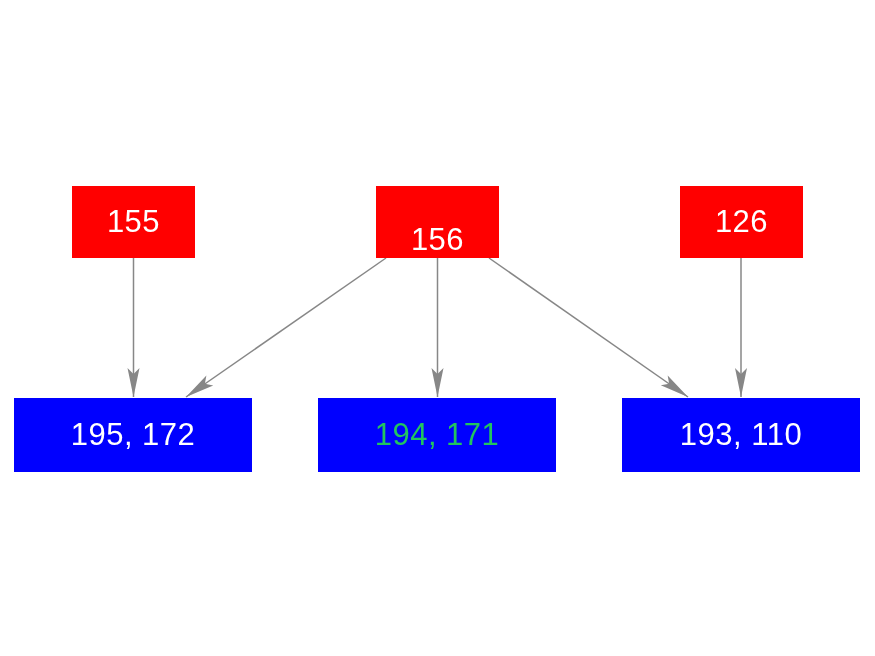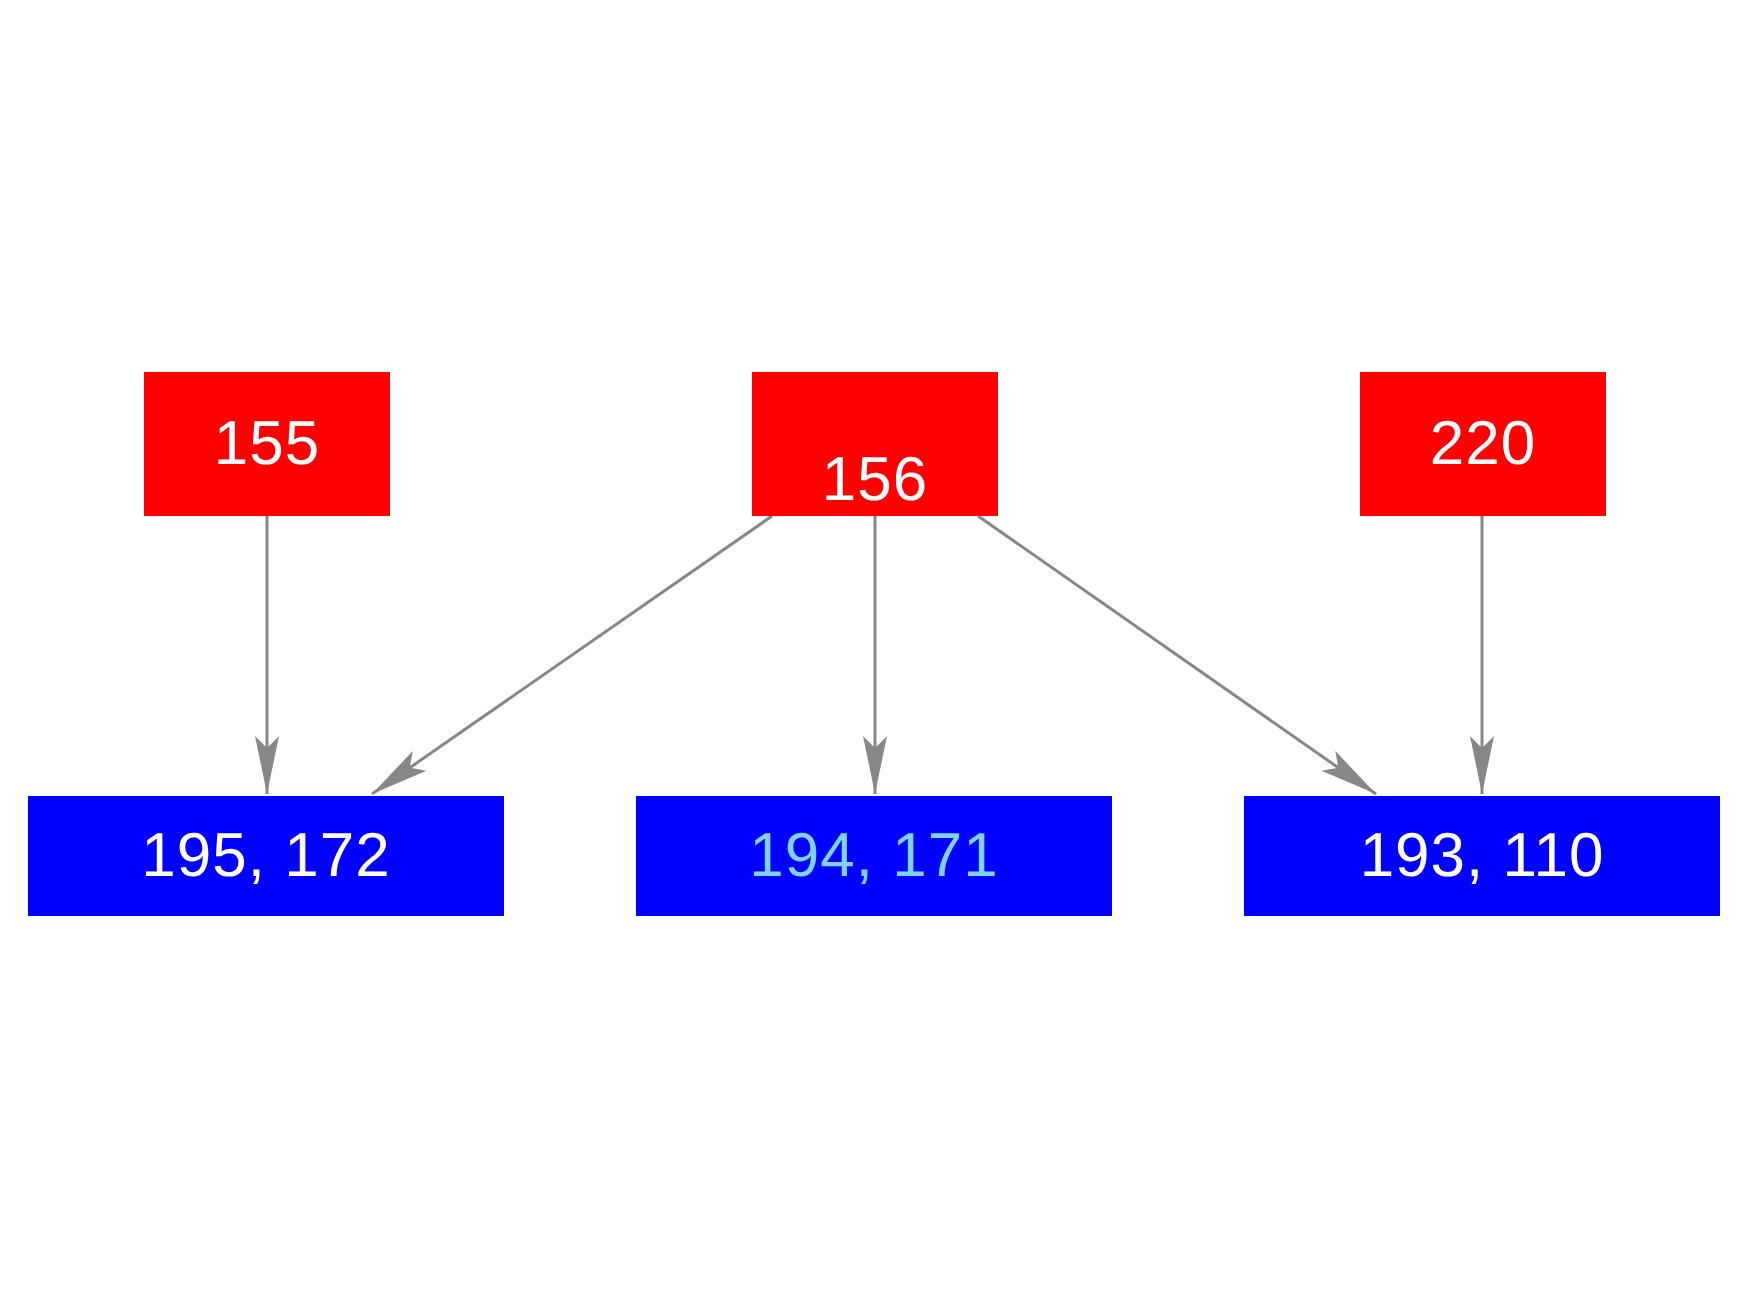--- a/index.html
+++ b/index.html
@@ -31,21 +31,21 @@
     letter-spacing: 0.5px;
     user-select: none;
   }
   .node.source {
     width: 123px;
     height: 72px;
     top: 186px;
   }
   .node.target {
     width: 238px;
-    height: 60px;
+    height: 74px;
     top: 398px;
   }
   .pos-s0 { left: 72px; }
   .pos-s1 { left: 376px; }
   .pos-s2 { left: 680px; }
   .pos-t0 { left: 14px; }
   .pos-t1 { left: 318px; }
   .pos-t2 { left: 622px; }
 </style>
 </head>
@@ -66,26 +66,26 @@
     <line x1="741" y1="258" x2="741" y2="397" stroke-width="1.5" marker-end="url(#arrowhead)" stroke="#878787"></line>
   </svg>
 
   <div class="node source pos-s0" style="background: rgb(255, 0, 0); color: rgb(255, 255, 255);">
     <span>155</span>
   </div>
   <div class="node source pos-s1" style="background: rgb(255, 0, 0); color: rgb(255, 255, 255); align-items: flex-end;">
     <span>156</span>
   </div>
   <div class="node source pos-s2" style="background: rgb(255, 0, 0); color: rgb(255, 255, 255);">
-    <span>220</span>
+    <span>126</span>
   </div>
 
   <div class="node target pos-t0" style="background: rgb(0, 0, 255); color: rgb(255, 255, 255);">
     <span>195, 172</span>
   </div>
-  <div class="node target pos-t1" style="background: rgb(0, 0, 255); color: #7dd3fc;">
+  <div class="node target pos-t1" style="background: rgb(0, 0, 255); color: #22c55e;">
     <span>194, 171</span>
   </div>
   <div class="node target pos-t2" style="background: rgb(0, 0, 255); color: rgb(255, 255, 255);">
     <span>193, 110</span>
   </div>
 
 </div>
 
 </body></html>

